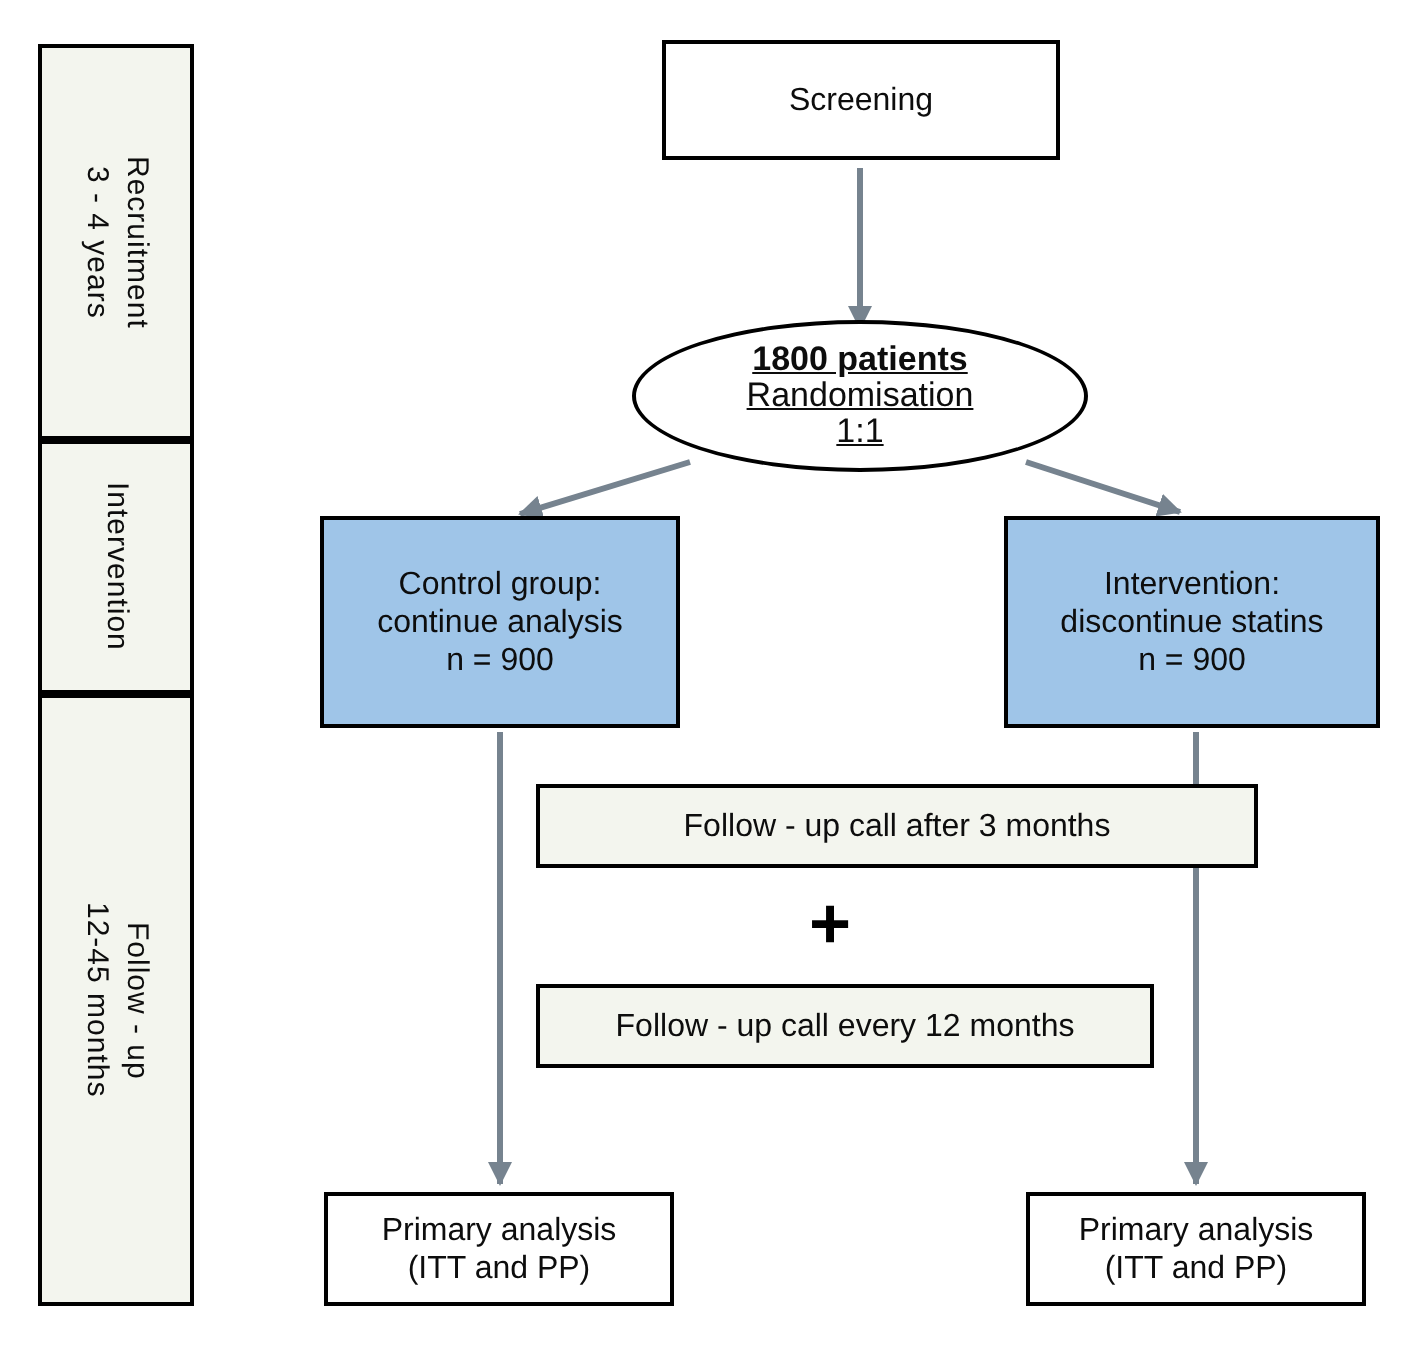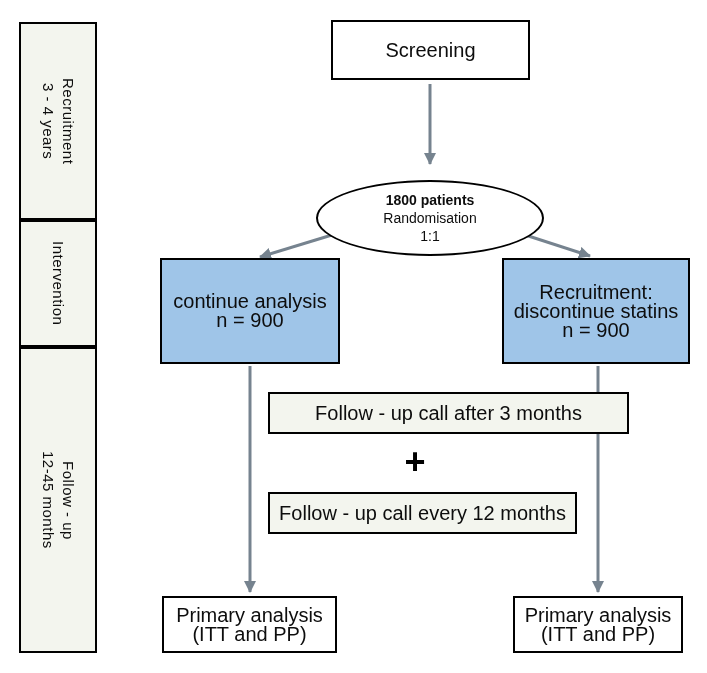--- a/index.html
+++ b/index.html
@@ -21,21 +21,21 @@
   }
   .node{
     position:absolute;
     box-sizing:border-box;
     border:2px solid var(--border);
     display:flex;
     flex-direction:column;
     align-items:center;
     justify-content:center;
     text-align:center;
-    font-size:20px;
+    font-size:16px;
     line-height:19px;
     z-index:2;
   }
   .node span{display:block;}
   .white{background:var(--white);}
   .light{background:var(--light);}
   .blue{background:var(--blue);}
   .ellipse{border-radius:50%;}
   .bold{font-weight:700;}
   
@@ -43,21 +43,21 @@
     writing-mode:vertical-rl;
     font-size:15px;
     line-height:20px;
     letter-spacing:0.5px;
   }
   
   #tl-recruitment{left:19px;top:22px;width:78px;height:198px;}
   #tl-intervention{left:19px;top:220px;width:78px;height:127px;}
   #tl-followup{left:19px;top:347px;width:78px;height:306px;}
   #screening{left:331px;top:20px;width:199px;height:60px;}
-  #randomisation{left:316px;top:180px;width:228px;height:76px;line-height:18px;font-size:14px;}
+  #randomisation{left:316px;top:160px;width:228px;height:76px;line-height:18px;font-size:17px;text-decoration:underline;}
   #control-group{left:160px;top:258px;width:180px;height:106px;}
   #intervention-group{left:502px;top:258px;width:188px;height:106px;}
   #followup-call-1{left:268px;top:392px;width:361px;height:42px;}
   #followup-call-2{left:268px;top:492px;width:309px;height:42px;}
   #primary-left{left:162px;top:596px;width:175px;height:57px;}
   #primary-right{left:513px;top:596px;width:170px;height:57px;}
   #plus{
     position:absolute;left:387px;top:440px;width:56px;height:44px;
     display:flex;align-items:center;justify-content:center;
     font-size:36px;font-weight:700;z-index:2;color:#000;
@@ -98,26 +98,27 @@
     <span>Screening</span>
   </div>
 
   <div id="randomisation" class="node white ellipse">
     <span class="bold">1800 patients</span>
     <span>Randomisation</span>
     <span>1:1</span>
   </div>
 
   <div id="control-group" class="node blue">
+    <span>Control group:</span>
     <span>continue analysis</span>
     <span>n = 900</span>
   </div>
 
   <div id="intervention-group" class="node blue">
-    <span>Recruitment:</span>
+    <span>Intervention:</span>
     <span>discontinue statins</span>
     <span>n = 900</span>
   </div>
 
   <div id="followup-call-1" class="node light">
     <span>Follow - up call after 3 months</span>
   </div>
 
   <div id="plus">+</div>
 

